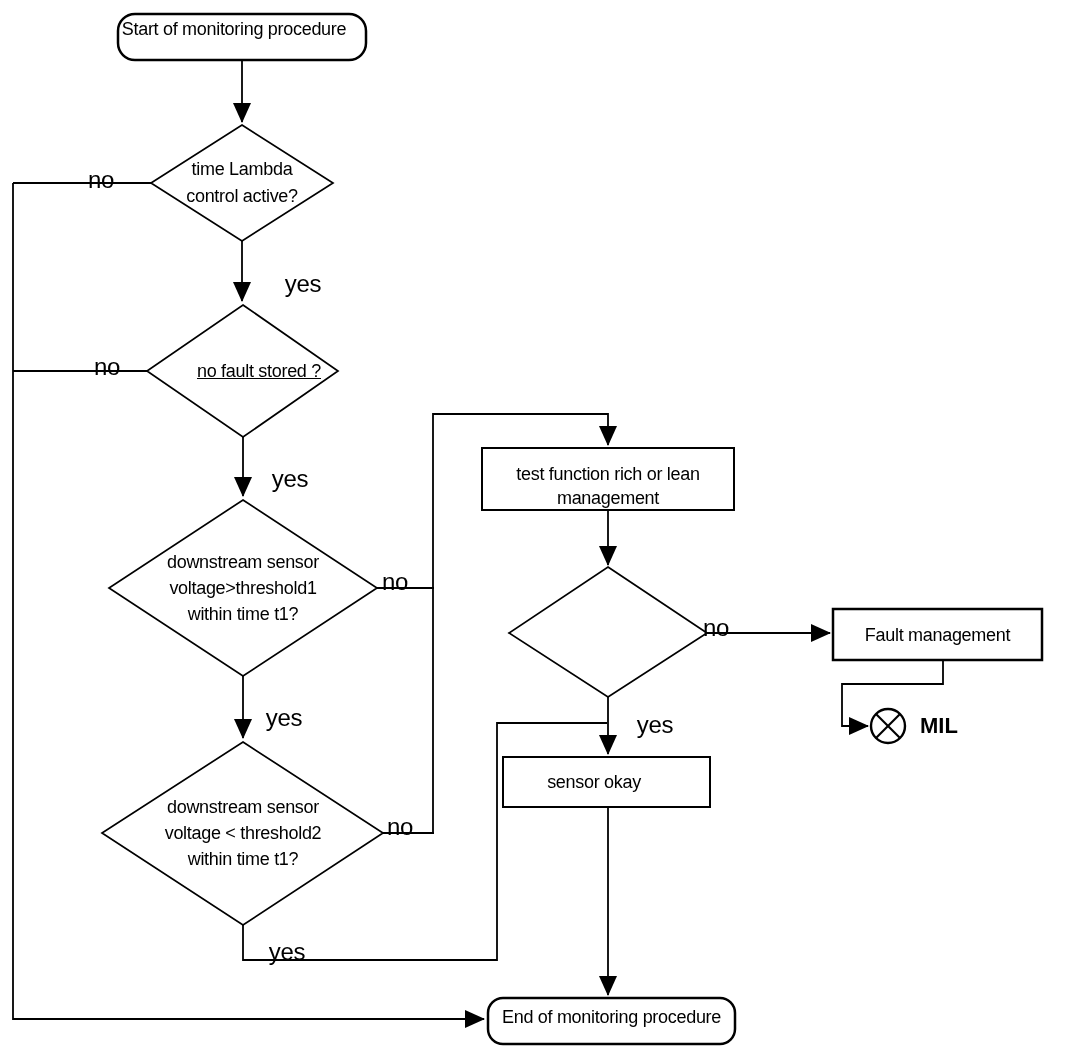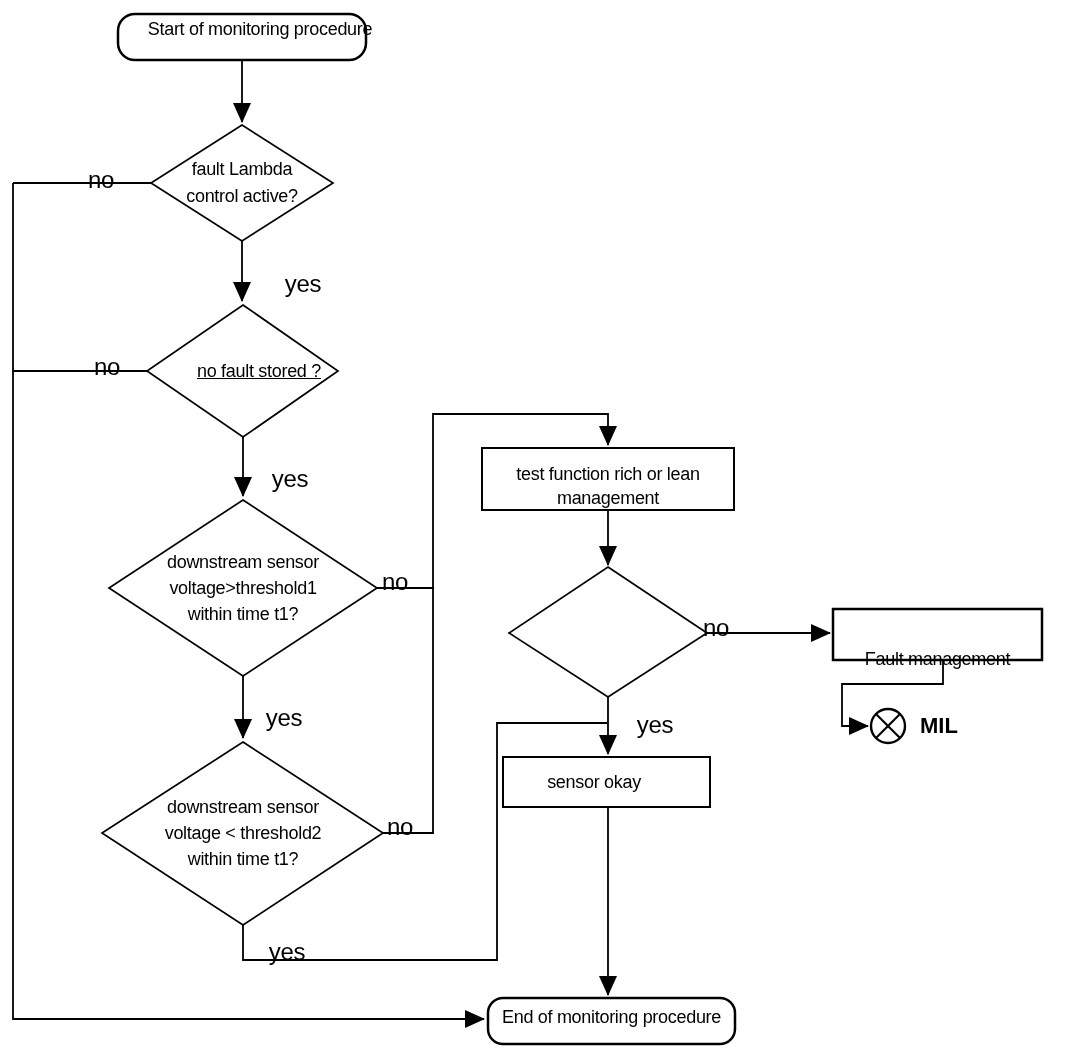--- a/index.html
+++ b/index.html
@@ -94,26 +94,26 @@
       <rect x="503" y="757" width="207" height="50" stroke-width="2"></rect>
       <rect x="488" y="998" width="247" height="46" rx="15" stroke-width="2.5"></rect>
       <g>
         <circle cx="888" cy="726" r="17" stroke-width="2.4"></circle>
         <line x1="876" y1="714" x2="900" y2="738" stroke-width="2.2"></line>
         <line x1="900" y1="714" x2="876" y2="738" stroke-width="2.2"></line>
       </g>
     </g>
   </svg>
 
-  <div class="node-label" style="left:136px; top:14px; width:248px; height:30px;">
+  <div class="node-label" style="left:110px; top:14px; width:248px; height:30px;">
     <span>Start of monitoring procedure</span>
   </div>
 
   <div class="node-label" style="left:142px; top:155px; width:200px; height:56px; line-height:27px;">
-    <span>fault Lambda</span>
+    <span>time Lambda</span>
     <span>control active?</span>
   </div>
 
   <div class="node-label" style="left:159px; top:358px; width:200px; height:26px;text-decoration:underline;">
     <span>no fault stored ?</span>
   </div>
 
   <div class="node-label" style="left:128px; top:549px; width:230px; height:78px;">
     <span>downstream sensor</span>
     <span>voltage&gt;threshold1</span>
@@ -125,21 +125,21 @@
     <span>voltage &lt; threshold2</span>
     <span>within time t1?</span>
   </div>
 
   <div class="node-label tight" style="left:482px; top:448px; width:252px; height:62px;justify-content:flex-end;">
     <span>test function rich or lean</span>
     <span>management</span>
   </div>
 
 
-  <div class="node-label" style="left:833px; top:609px; width:209px; height:51px;margin-top:24px;">
+  <div class="node-label" style="left:833px; top:609px; width:209px; height:51px;">
     <span>Fault management</span>
   </div>
 
   <div class="node-label" style="left:503px; top:757px; width:182px; height:50px;">
     <span>sensor okay</span>
   </div>
 
   <div class="mil-label" style="left:920px; top:713px;">
     <span>MIL</span>
   </div>

